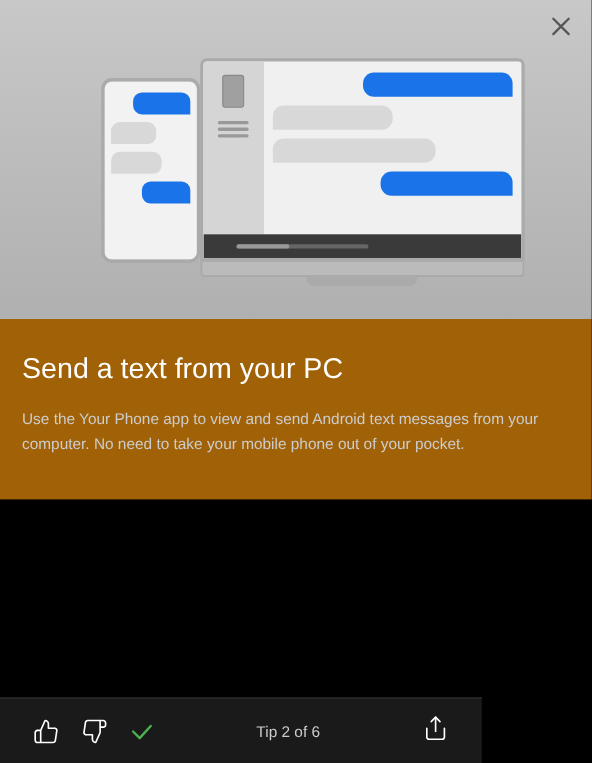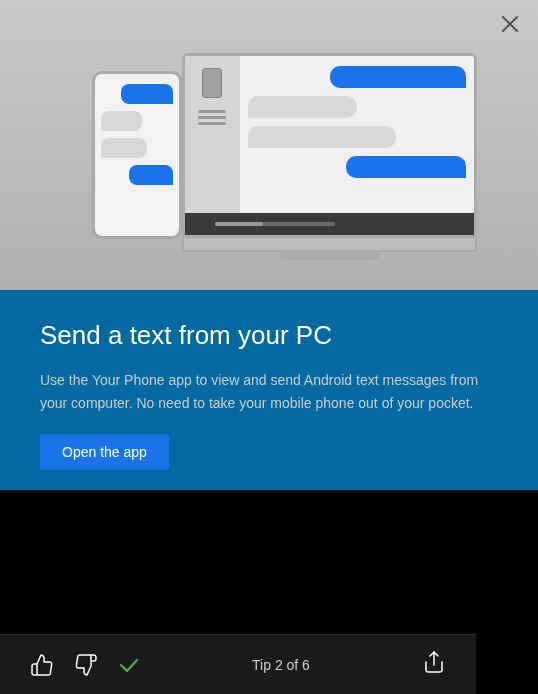--- a/index.html
+++ b/index.html
@@ -208,23 +208,23 @@
       display: flex;
       align-items: center;
       justify-content: center;
       width: 100%;
       height: 100%;
       padding-top: 20px;
     }
 
     
     .content-area {
-      background: #0369a1;
-      color: #fff;
-      padding: 30px 30px 20px 40px;
+      background: #a16207;
+      color: #fff;
+      padding: 30px 30px 20px 20px;
     }
 
     .main-title {
       font-size: 26px;
       font-weight: 300;
       color: #fff;
       margin-bottom: 18px;
       line-height: 1.2;
     }
 
@@ -243,21 +243,21 @@
       font-size: 14px;
       cursor: pointer;
       border-radius: 2px;
     }
 
     
     .footer {
       position: absolute;
       bottom: 0;
       left: 0;
-      width: 476px;
+      width: 438px;
       height: 60px;
       background: #1a1a1a;
       display: flex;
       align-items: center;
       justify-content: space-between;
       padding: 0 30px;
       border-top: 1px solid #333;
     }
 
     .footer-icons {
@@ -357,21 +357,20 @@
       </div>
       <div class="laptop-base"></div>
       <div class="laptop-stand"></div>
     </div>
   </div>
 </div>
 
 <div class="content-area">
   <h1 class="main-title">Send a text from your PC</h1>
   <p class="description">Use the Your Phone app to view and send Android text messages from your computer. No need to take your mobile phone out of your pocket.</p>
-  <button class="open-app-btn">Open the app</button>
 </div>
 
 <div class="footer">
   <div class="footer-icons">
     <span class="footer-icon" title="Helpful">
       <svg width="24" height="24" viewBox="0 0 24 24" fill="none" xmlns="http://www.w3.org/2000/svg">
         <path d="M7 22H4C3.46957 22 2.96086 21.7893 2.58579 21.4142C2.21071 21.0391 2 20.5304 2 20V13C2 12.4696 2.21071 11.9609 2.58579 11.5858C2.96086 11.2107 3.46957 11 4 11H7M14 9V5C14 4.20435 13.6839 3.44129 13.1213 2.87868C12.5587 2.31607 11.7956 2 11 2L7 11V22H18.28C18.7623 22.0055 19.2304 21.8364 19.5979 21.524C19.9654 21.2116 20.2077 20.7769 20.28 20.3L21.66 11.3C21.7035 11.0134 21.6842 10.7207 21.6033 10.4423C21.5225 10.1638 21.3821 9.90629 21.1919 9.68751C21.0016 9.46873 20.7661 9.29393 20.5016 9.17522C20.2371 9.0565 19.9499 8.99672 19.66 9H14Z" stroke="white" stroke-width="1.5" stroke-linecap="round" stroke-linejoin="round"></path>
       </svg>
     </span>
     <span class="footer-icon" title="Not helpful">

